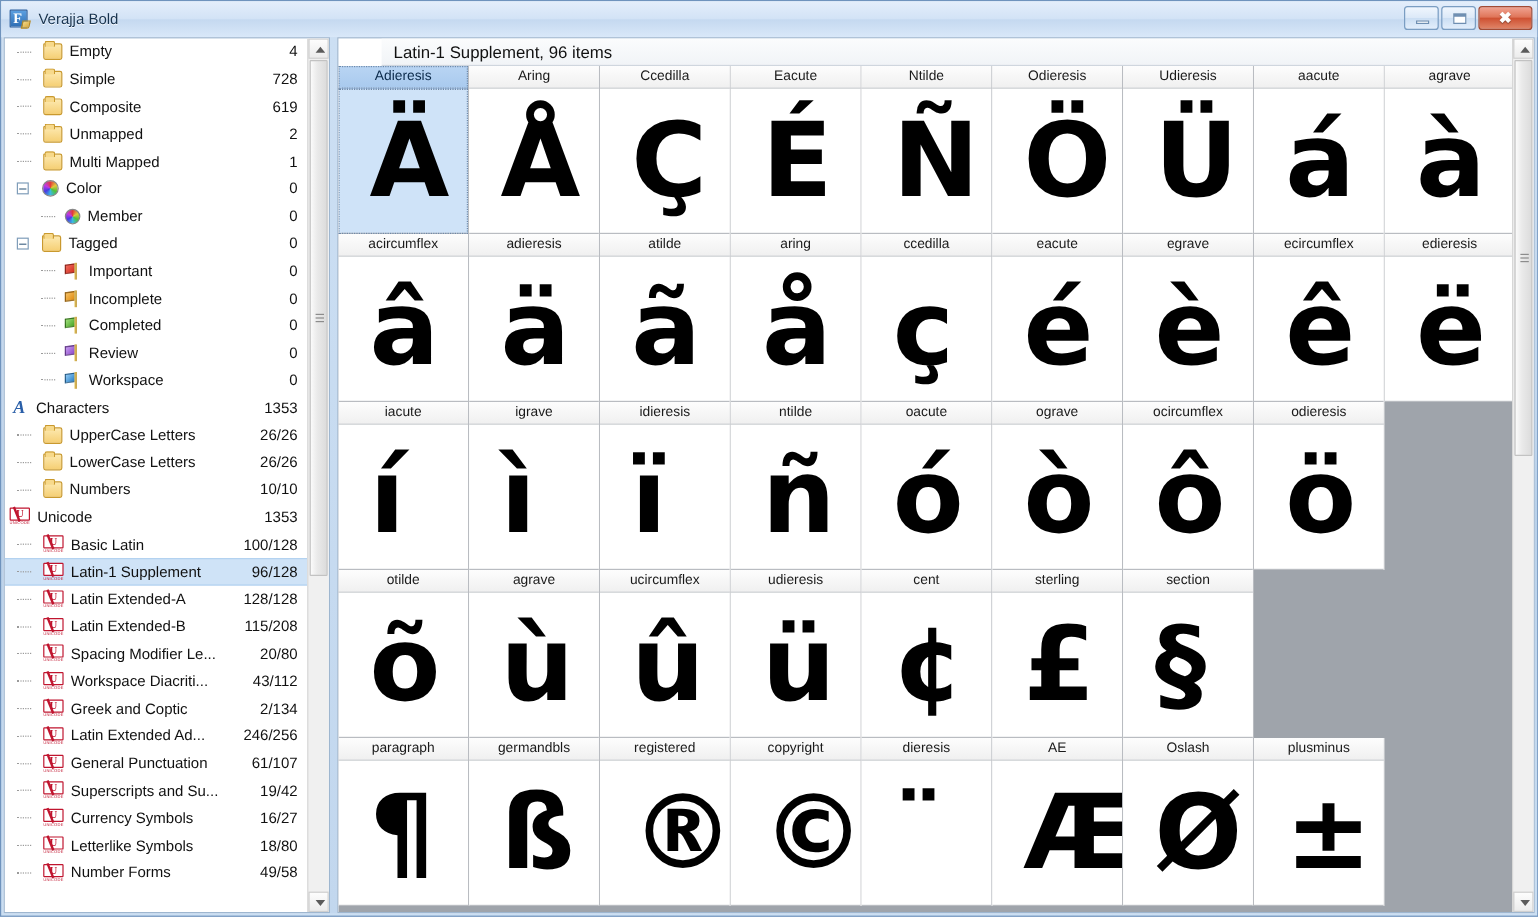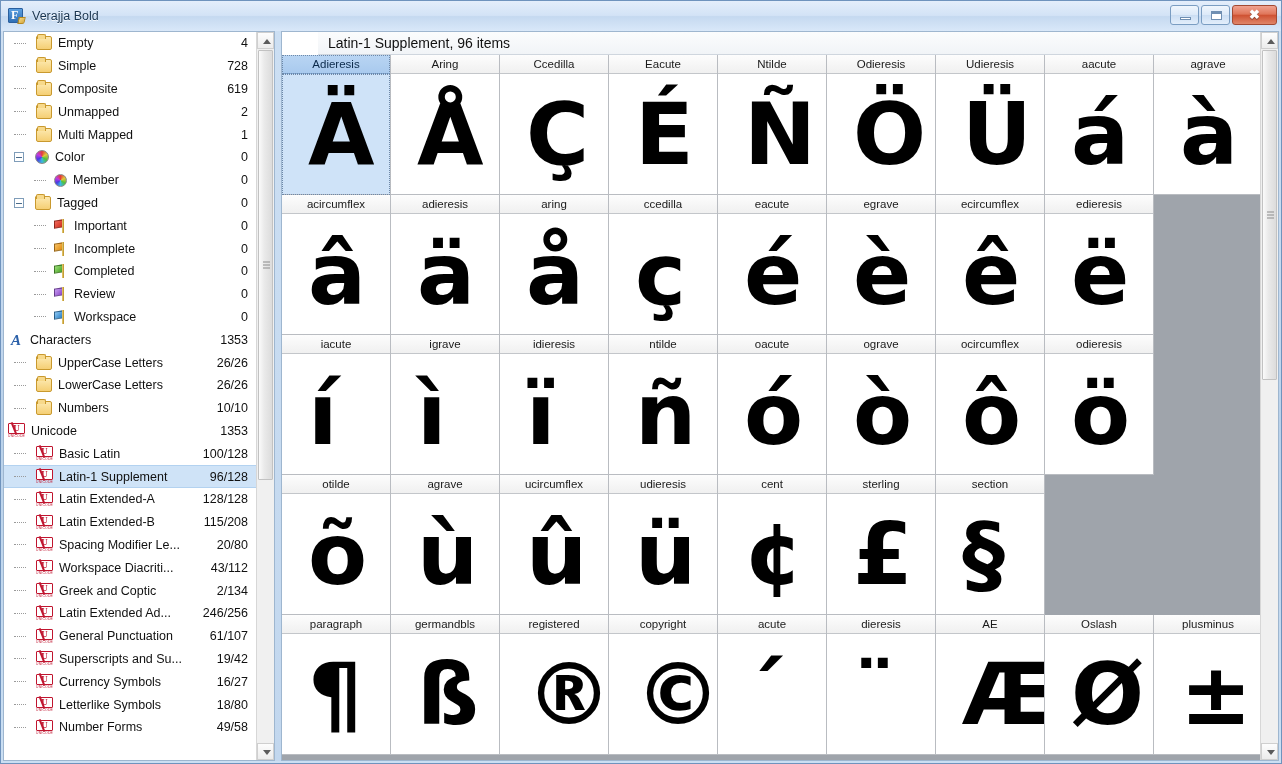--- a/index.html
+++ b/index.html
@@ -665,20 +665,26 @@
                 <span class="glyph">â</span>
               </div>
             </div>
             <div class="gcell">
               <div class="ghead">adieresis</div>
               <div class="gbody">
                 <span class="glyph">ä</span>
               </div>
             </div>
             <div class="gcell">
+              <div class="ghead">atilde</div>
+              <div class="gbody">
+                <span class="glyph">ã</span>
+              </div>
+            </div>
+            <div class="gcell">
               <div class="ghead">aring</div>
               <div class="gbody">
                 <span class="glyph">å</span>
               </div>
             </div>
             <div class="gcell">
               <div class="ghead">ccedilla</div>
               <div class="gbody">
                 <span class="glyph">ç</span>
               </div>
@@ -818,26 +824,20 @@
             <div class="gcell">
               <div class="ghead">registered</div>
               <div class="gbody">
                 <span class="glyph">®</span>
               </div>
             </div>
             <div class="gcell">
               <div class="ghead">copyright</div>
               <div class="gbody">
                 <span class="glyph">©</span>
-              </div>
-            </div>
-            <div class="gcell">
-              <div class="ghead">acute</div>
-              <div class="gbody">
-                <span class="glyph">´</span>
               </div>
             </div>
             <div class="gcell">
               <div class="ghead">dieresis</div>
               <div class="gbody">
                 <span class="glyph">¨</span>
               </div>
             </div>
             <div class="gcell">
               <div class="ghead">AE</div>

